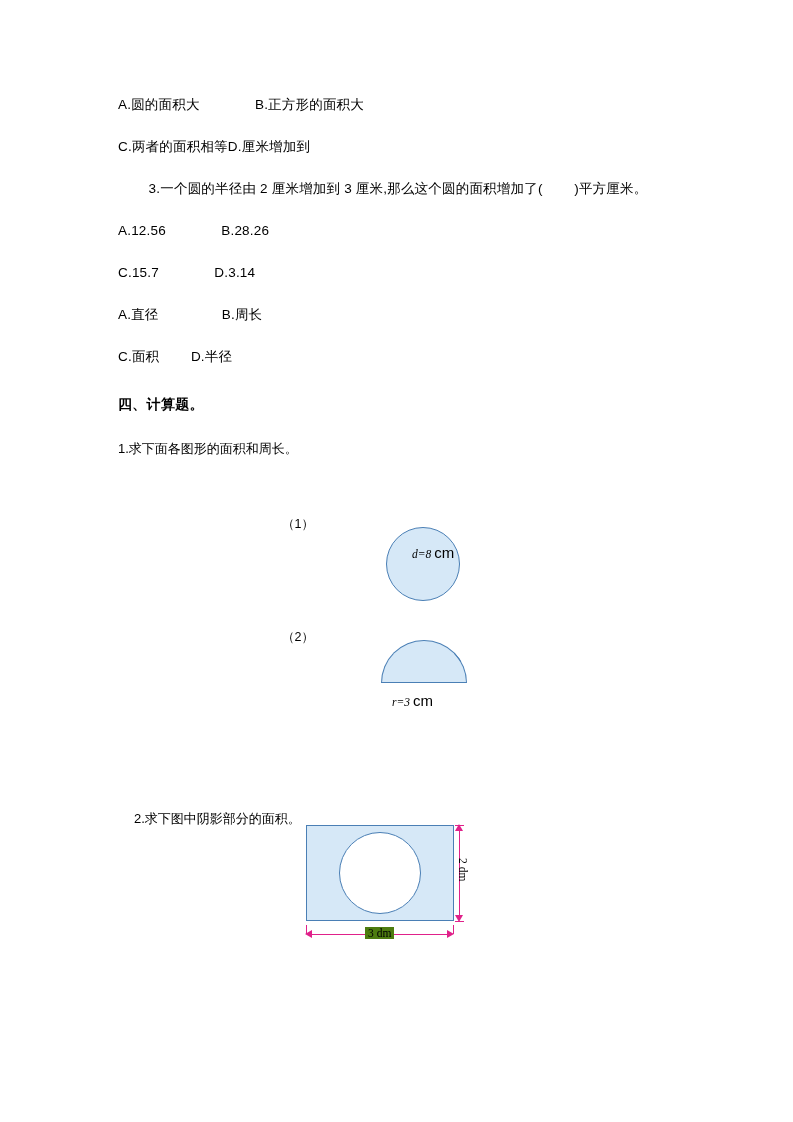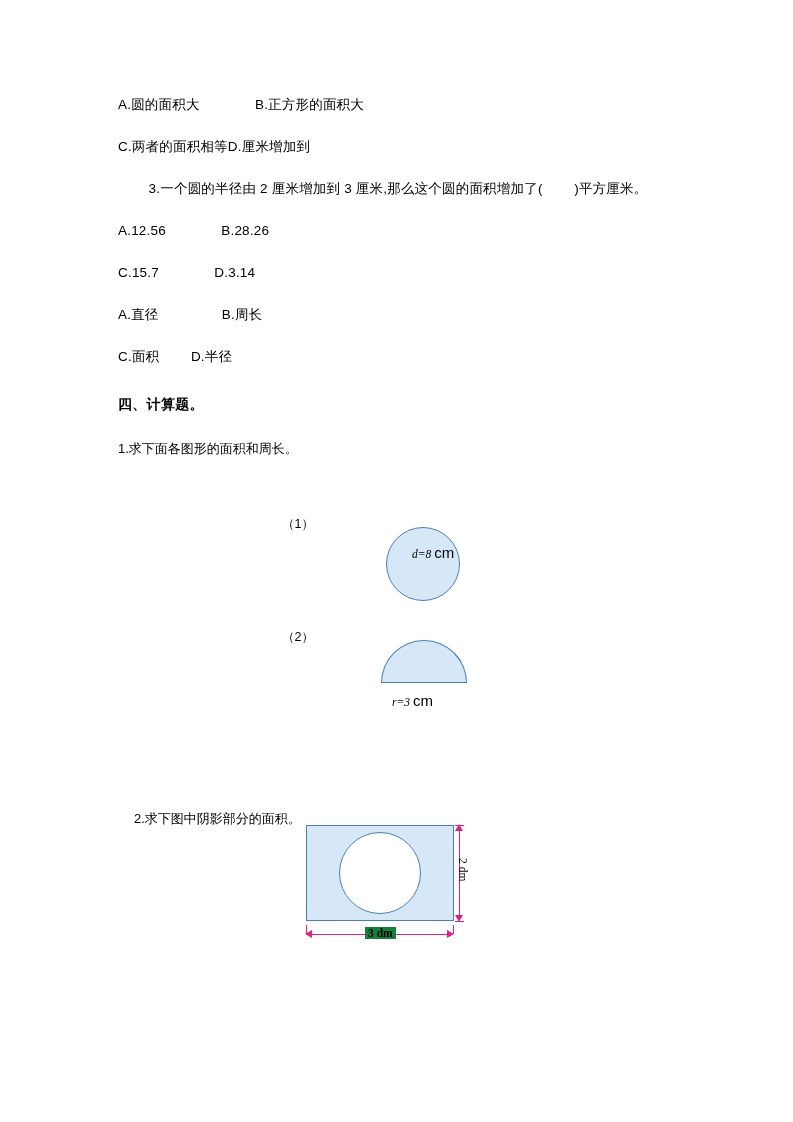--- a/index.html
+++ b/index.html
@@ -213,15 +213,15 @@
     <div class="arrow-v" style="left:459px; top:829px; height:88px;"></div>
     <div class="arrowhead ah-up" style="left:455px; top:824px;"></div>
     <div class="arrowhead ah-down" style="left:455px; top:915px;"></div>
     <span class="label-v" style="left:469px; top:858px;">2 dm</span>
 
     <div class="tick-v" style="left:306px; top:925px;"></div>
     <div class="tick-v" style="left:453px; top:925px;"></div>
     <div class="arrow-h" style="left:310px; top:934px; width:140px;"></div>
     <div class="arrowhead ah-left" style="left:305px; top:930px;"></div>
     <div class="arrowhead ah-right" style="left:447px; top:930px;"></div>
-    <span class="label-h" style="left:365px; top:927px; background:#15803d; padding:0 3px;font-weight:bold;">3 dm</span>
+    <span class="label-h" style="left:365px; top:927px; background:#4d7c0f; padding:0 3px;">3 dm</span>
   </div>
 </div>
 
 </body></html>

